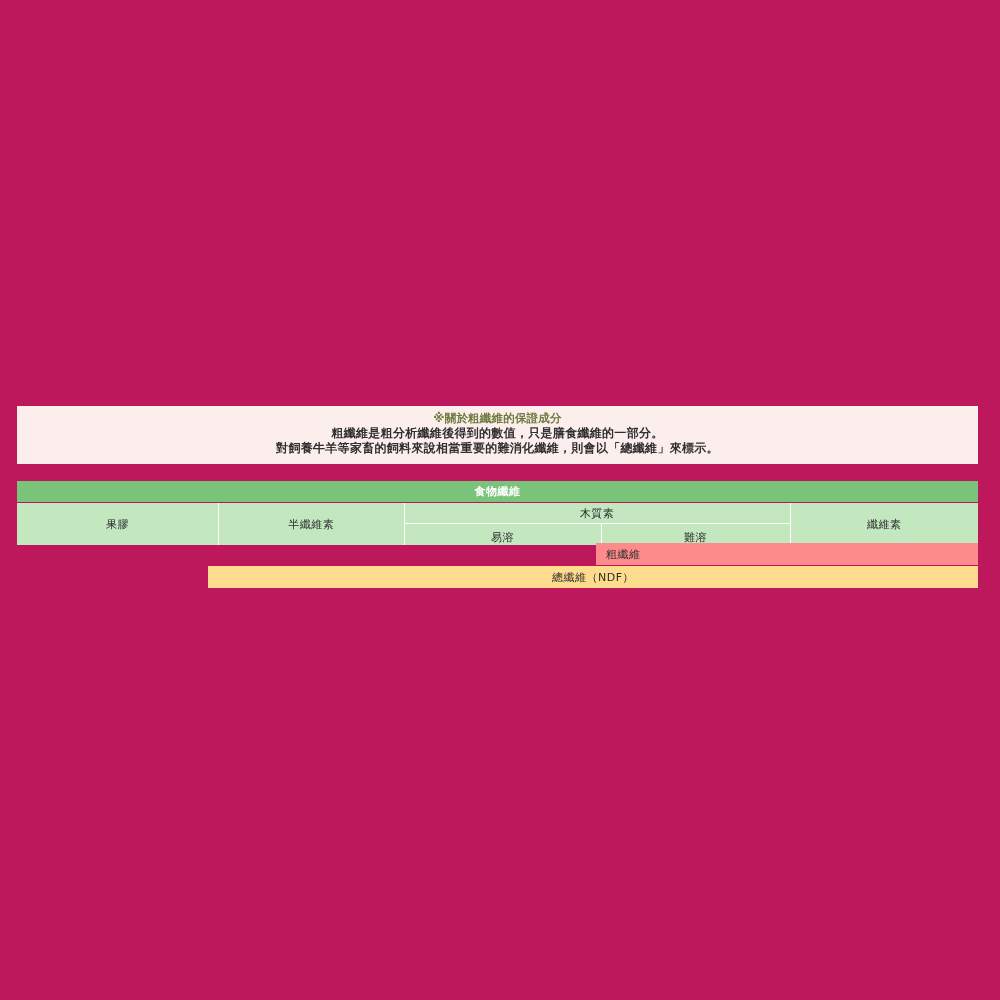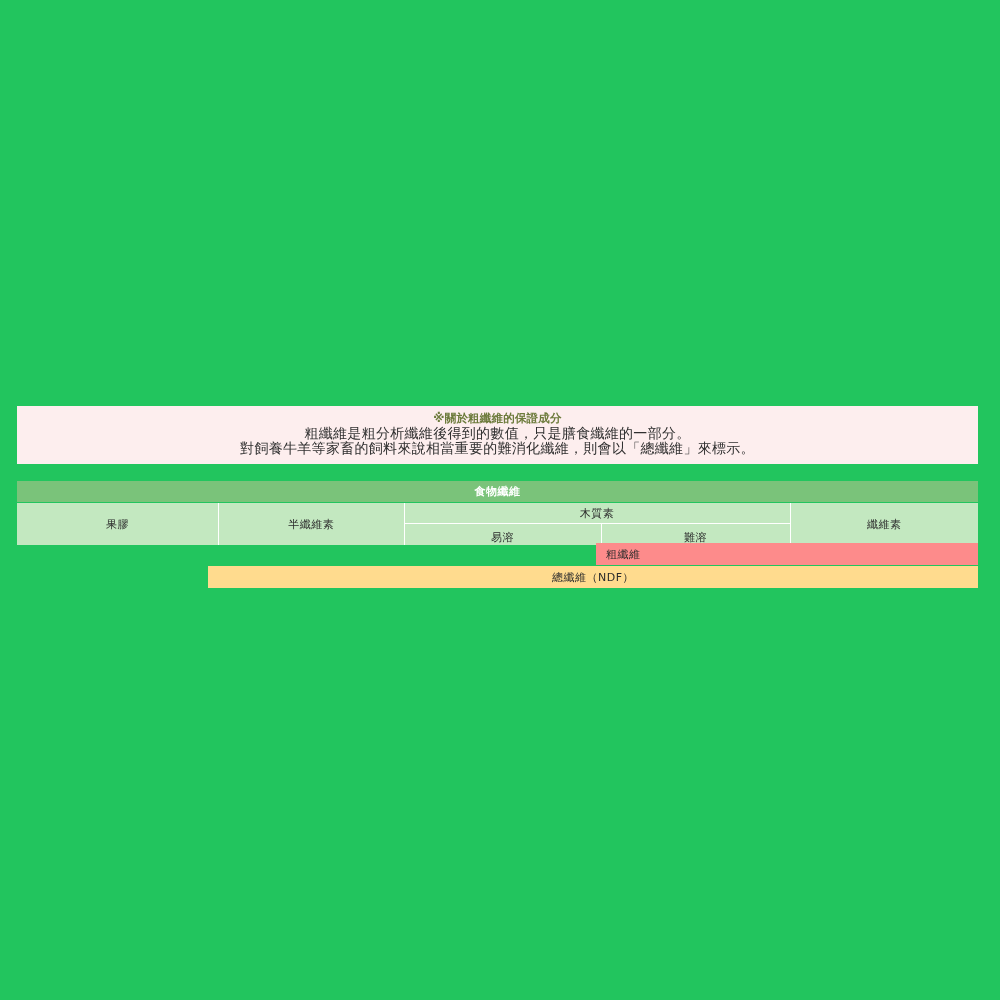--- a/index.html
+++ b/index.html
@@ -10,21 +10,21 @@
     width: 1000px;
     height: 1000px;
     background: #ffffff;
     font-family: "DejaVu Sans", "Liberation Sans", sans-serif;
   }
 
   .page {
     position: relative;
     width: 1000px;
     height: 1000px;
-    background: #22c55e;
+    background: #be185d;
     overflow: hidden;
   }
 
   
   .note-box {
     position: absolute;
     left: 17px;
     top: 406px;
     width: 961px;
     height: 58px;
@@ -35,25 +35,25 @@
   .note-title {
     display: block;
     font-size: 11.5px;
     font-weight: bold;
     color: #6d7b3c;
     line-height: 15px;
     letter-spacing: 0.2px;
   }
   .note-line {
     display: block;
-    font-size: 14px;
+    font-size: 12px;
     color: #2f2f2f;
     line-height: 15px;
     letter-spacing: 0.3px;
-    font-weight: normal;
+    font-weight: bold;
   }
 
   
   .fiber-table {
     position: absolute;
     left: 17px;
     top: 481px;
     width: 961px;
   }
 

